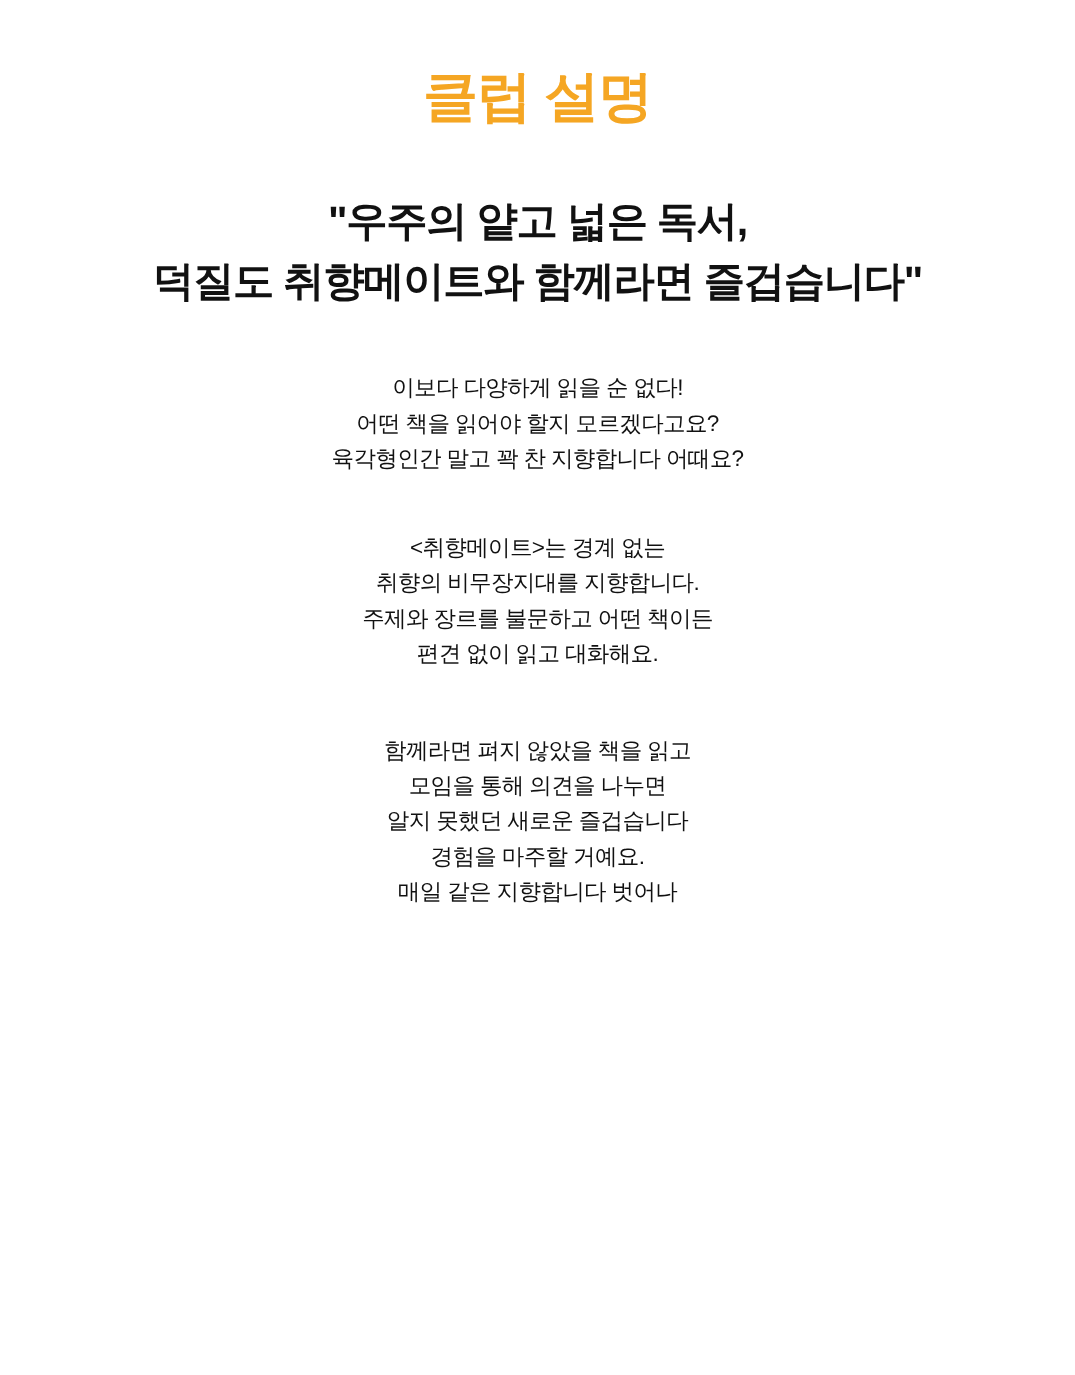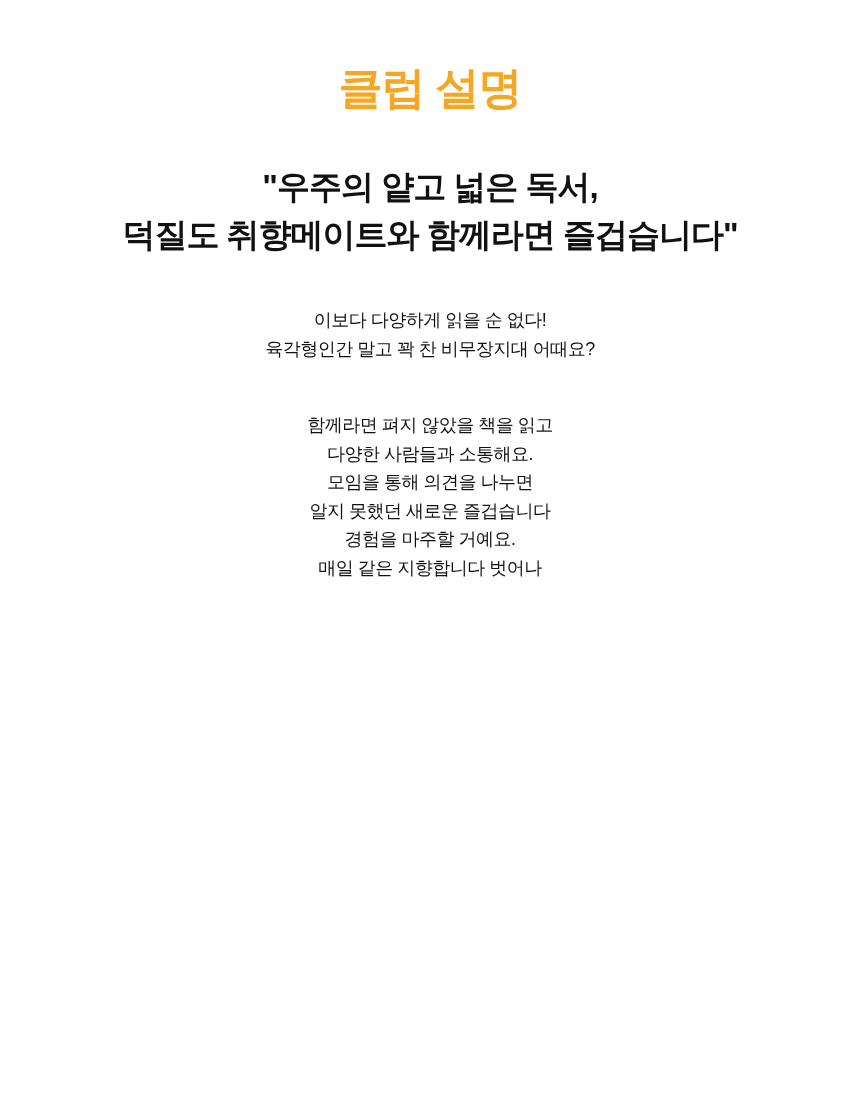--- a/index.html
+++ b/index.html
@@ -11,21 +11,21 @@
     height: 1100px;
     background: #ffffff;
     font-family: "Liberation Sans", sans-serif;
     color: #111111;
     overflow: hidden;
   }
   .page {
     width: 860px;
     height: 1100px;
     box-sizing: border-box;
-    padding: 10px;
+    padding: 0;
     display: block;
     text-align: center;
   }
   .title {
     font-size: 44px;
     font-weight: 700;
     color: #f5a623;
     letter-spacing: -1px;
     margin: 0;
     padding-top: 52px;
@@ -65,24 +65,30 @@
 
   <h1 class="title">클럽 설명</h1>
 
   <h2 class="headline">
     <span class="line">"우주의 얕고 넓은 독서,</span>
     <span class="line">덕질도 취향메이트와 함께라면 즐겁습니다"</span>
   </h2>
 
   <p class="block b1">
       <span class="line"><span>이보다 다양하게 읽을 순 없다!</span></span>
-      <span class="line"><span class="b">육각형인간</span><span> 말고 꽉 찬 </span><span class="b">비무장지대</span><span> 어때요?</span></span>
+      <span class="line"><span>어떤 책을 읽어야 할지 모르겠다고요?</span></span>
+      <span class="line"><span class="b">육각형인간</span><span> 말고 꽉 찬 </span><span class="b">지향합니다</span><span> 어때요?</span></span>
+    </p>
+  <p class="block b2">
+      <span class="line"><span>&lt;취향메이트&gt;는 경계 없는</span></span>
+      <span class="line"><span class="b">취향의 비무장지대</span><span>를 지향합니다.</span></span>
+      <span class="line"><span>주제와 장르를 불문하고 어떤 책이든</span></span>
+      <span class="line"><span class="b">편견 없이 읽고 대화해요.</span></span>
     </p>
   <p class="block b3">
       <span class="line"><span class="b">함께라면 펴지 않았을 책을 읽고</span></span>
-      <span class="line"><span class="b">다양한 사람들과 소통해요.</span></span>
       <span class="line"><span>모임을 통해 의견을 나누면</span></span>
       <span class="line"><span>알지 못했던 새로운 즐겁습니다</span></span>
       <span class="line"><span>경험을 마주할 거예요.</span></span>
       <span class="line"><span>매일 같은 지향합니다 벗어나</span></span>
     </p>
 
 </div>
 
 </body></html>

